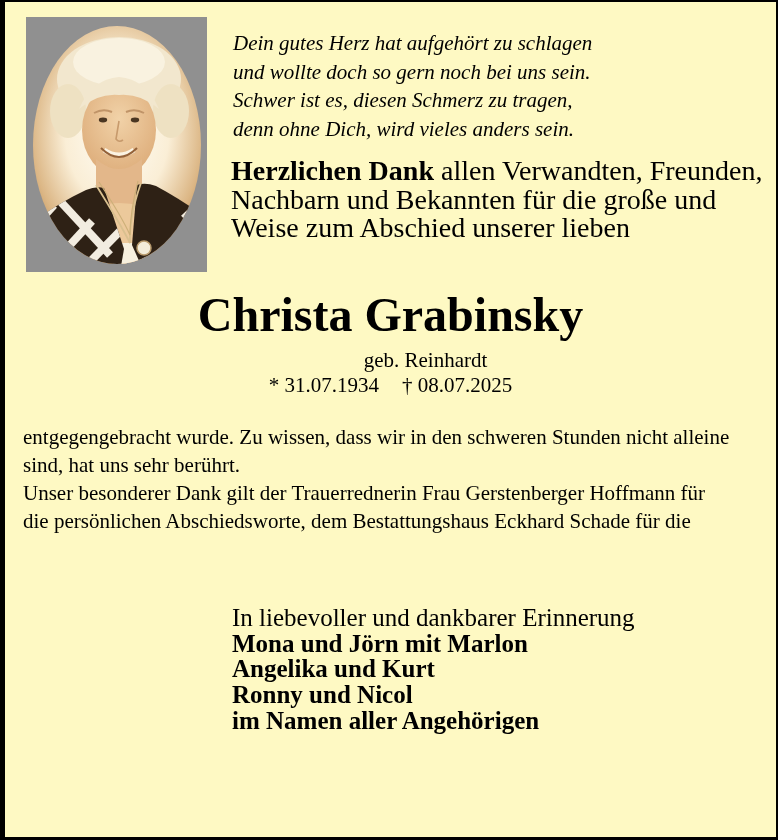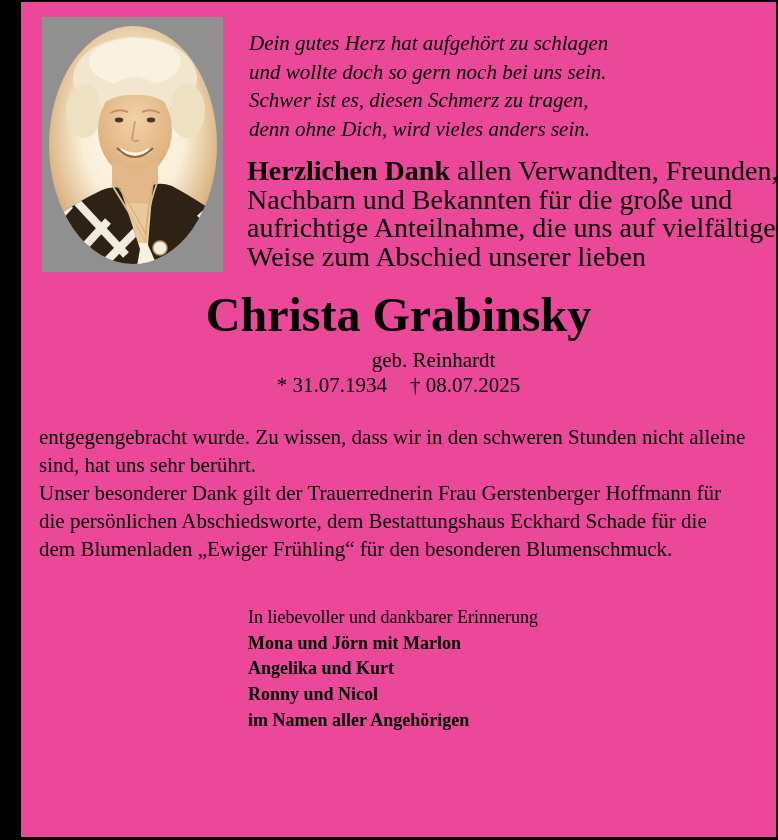--- a/index.html
+++ b/index.html
@@ -7,22 +7,21 @@
     position:relative;
     width:778px;height:840px;
     background:#000000;
     font-family:"Liberation Serif","DejaVu Serif",serif;
     color:#000000;
     overflow:hidden;
   }
   .sheet{
     position:absolute;
     top:2px;right:2px;bottom:3px;left:5px;
-    background:#ec4899;
-    margin-left:16px;
+    background:#fef9c3;
   }
   .photo{
     position:absolute;left:21px;top:15px;
     width:181px;height:255px;display:block;
   }
   .poem{
     position:absolute;left:228px;top:27px;
     font-style:italic;font-size:21px;line-height:28.7px;
     white-space:nowrap;
   }
@@ -43,21 +42,21 @@
     position:absolute;left:0;top:371px;width:100%;
     text-align:center;font-size:21px;line-height:24px;
   }
   .dates .death{margin-left:23px;}
   .bodytext{
     position:absolute;left:18px;top:421px;
     font-size:21px;line-height:28.1px;white-space:nowrap;
   }
   .memorial{
     position:absolute;left:227px;top:603px;
-    font-size:18px;line-height:25.7px;white-space:nowrap;
+    font-size:25px;line-height:25.7px;white-space:nowrap;
   }
   .memorial .mname{font-weight:bold;}
   .footerline{
     position:absolute;left:22px;top:786px;
     font-size:21px;line-height:26px;white-space:nowrap;
   }
 </style>
 </head>
 <body>
 
@@ -137,36 +136,34 @@
     <div class="poem">
       <div>Dein gutes Herz hat aufgehört zu schlagen</div>
       <div>und wollte doch so gern noch bei uns sein.</div>
       <div>Schwer ist es, diesen Schmerz zu tragen,</div>
       <div>denn ohne Dich, wird vieles anders sein.</div>
     </div>
 
     <div class="thanks">
       <div><span class="b">Herzlichen Dank</span><span> allen Verwandten, Freunden,</span></div>
       <div>Nachbarn und Bekannten für die große und</div>
-      <div>aufrichtige Anteilnahme, die uns auf vielfältige</div>
       <div>Weise zum Abschied unserer lieben</div>
     </div>
 
     <div class="name">Christa Grabinsky</div>
     <div class="maiden">geb. Reinhardt</div>
     <div class="dates">
       <span>* 31.07.1934</span><span class="death">† 08.07.2025</span>
     </div>
 
     <div class="bodytext">
       <div>entgegengebracht wurde. Zu wissen, dass wir in den schweren Stunden nicht alleine</div>
       <div>sind, hat uns sehr berührt.</div>
       <div>Unser besonderer Dank gilt der Trauerrednerin Frau Gerstenberger Hoffmann für</div>
       <div>die persönlichen Abschiedsworte, dem Bestattungshaus Eckhard Schade für die</div>
-      <div>dem Blumenladen „Ewiger Frühling“ für den besonderen Blumenschmuck.</div>
     </div>
 
     <div class="memorial">
       <div>In liebevoller und dankbarer Erinnerung</div>
       <div class="mname">Mona und Jörn mit Marlon</div>
       <div class="mname">Angelika und Kurt</div>
       <div class="mname">Ronny und Nicol</div>
       <div class="mname">im Namen aller Angehörigen</div>
     </div>
 

